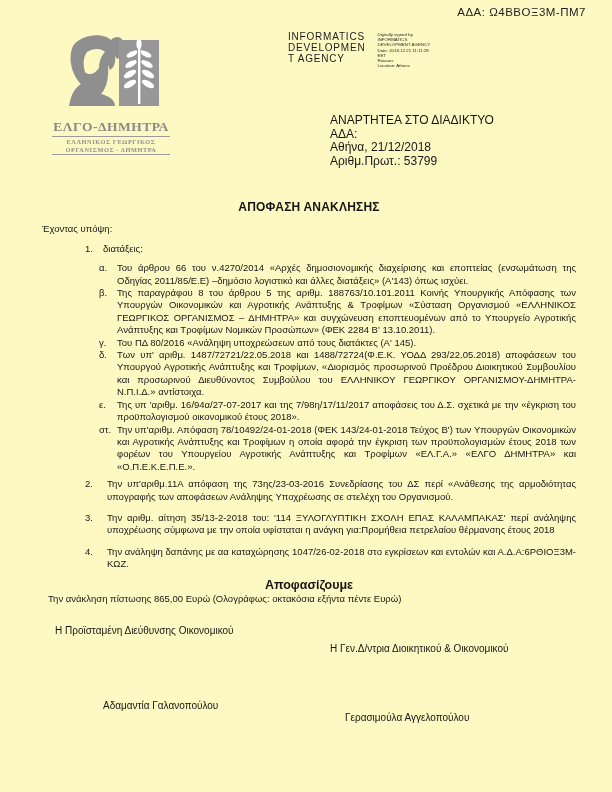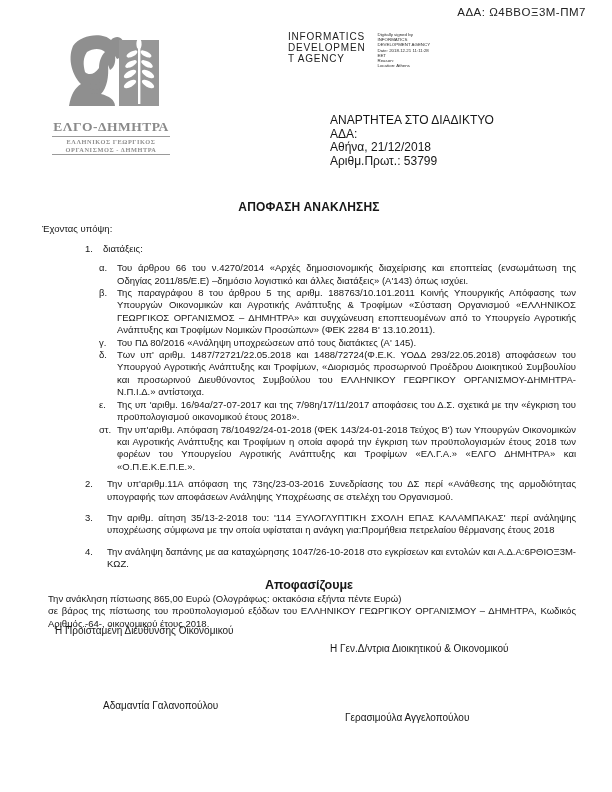--- a/index.html
+++ b/index.html
@@ -1,21 +1,21 @@
 <!DOCTYPE html>
 <html><head>
 <meta charset="utf-8">
 <style>
   * { margin:0; padding:0; box-sizing:border-box; }
   html,body { background:#e8e8e8; }
   .page {
     position:relative;
     width:612px; height:792px;
     margin:0 auto;
-    background:#ffffff;
+    background:#fef9c3;
     font-family:"Liberation Sans", sans-serif;
     color:#161616;
     overflow:hidden;
   }
   
   .ada-top {
     position:absolute; top:6px; right:26px;
     font-size:11.5px; letter-spacing:.5px; color:#222;
   }
   
@@ -160,26 +160,25 @@
     <div class="num-item">
       <span class="num">2.</span>
       <span class="text">Την υπ'αριθμ.11Α απόφαση της 73ης/23-03-2016 Συνεδρίασης του ΔΣ περί «Ανάθεσης της αρμοδιότητας υπογραφής των αποφάσεων Ανάληψης Υποχρέωσης σε στελέχη του Οργανισμού.</span>
     </div>
     <div class="num-item gap-lg">
       <span class="num">3.</span>
       <span class="text">Την αριθμ. αίτηση 35/13-2-2018 του: '114 ΞΥΛΟΓΛΥΠΤΙΚΗ ΣΧΟΛΗ ΕΠΑΣ ΚΑΛΑΜΠΑΚΑΣ' περί ανάληψης υποχρέωσης σύμφωνα με την οποία υφίσταται η ανάγκη για:Προμήθεια πετρελαίου θέρμανσης έτους 2018</span>
     </div>
     <div class="num-item gap-lg">
       <span class="num">4.</span>
-      <span class="text">Την ανάληψη δαπάνης με αα καταχώρησης 1047/26-10-2018 στο εγκρίσεων και εντολών και Α.Δ.Α:6ΡΘΙΟΞ3Μ-ΚΩΖ.</span>
+      <span class="text">Την ανάληψη δαπάνης με αα καταχώρησης 1047/26-02-2018 στο εγκρίσεων και εντολών και Α.Δ.Α:6ΡΘΙΟΞ3Μ-ΚΩΖ.</span>
     </div>
 
     <div class="decide-head">Αποφασίζουμε</div>
     <div class="decide-p1">Την ανάκληση πίστωσης  865,00 Ευρώ (Ολογράφως: οκτακόσια εξήντα πέντε Ευρώ)</div>
-    <div class="decide-p2">σε βάρος της πίστωσης του προϋπολογισμού εξόδων του  ΕΛΛΗΝΙΚΟΥ ΓΕΩΡΓΙΚΟΥ ΟΡΓΑΝΙΣΜΟΥ – ΔΗΜΗΤΡΑ, Κωδικός Αριθμός -64-, οικονομικού έτους 2018.</div>
   </div>
 
   <div class="sig sig-left-title">Η Προϊσταμένη Διεύθυνσης Οικονομικού</div>
   <div class="sig sig-right-title">Η Γεν.Δ/ντρια Διοικητικού &amp; Οικονομικού</div>
   <div class="sig sig-left-name">Αδαμαντία Γαλανοπούλου</div>
   <div class="sig sig-right-name">Γερασιμούλα Αγγελοπούλου</div>
 
 </div>
 
 </body></html>

